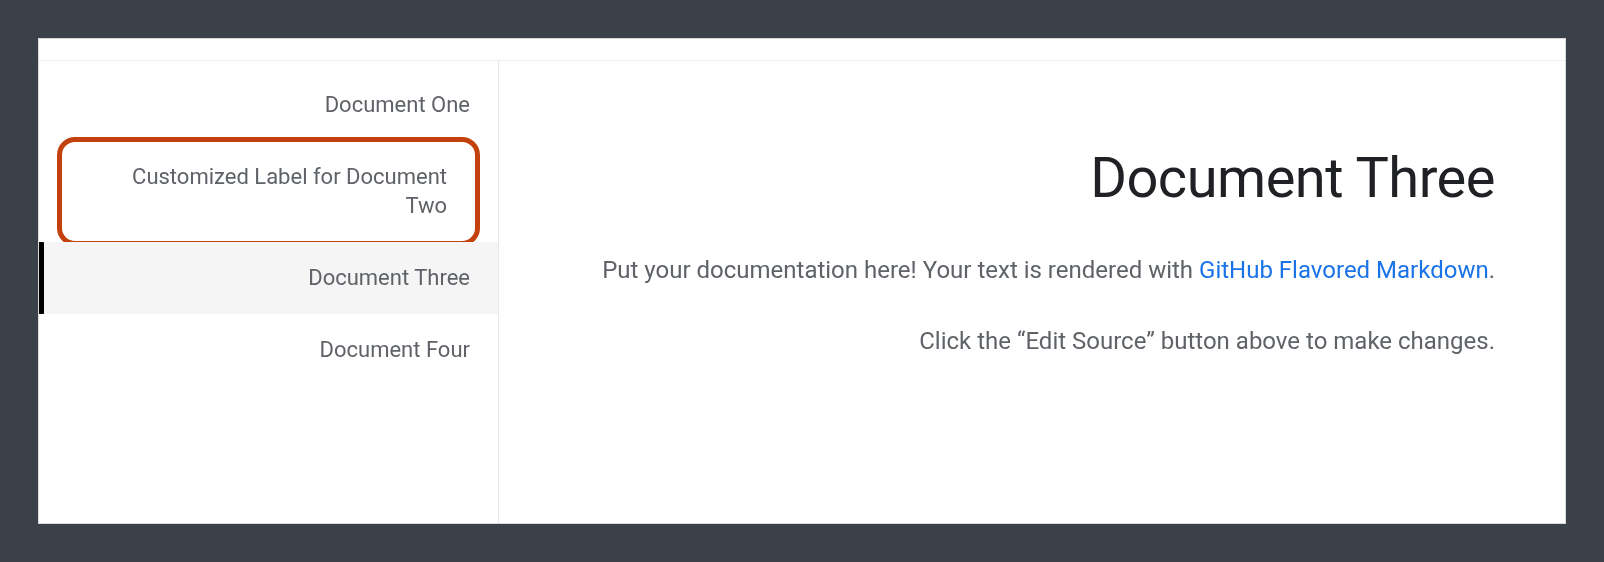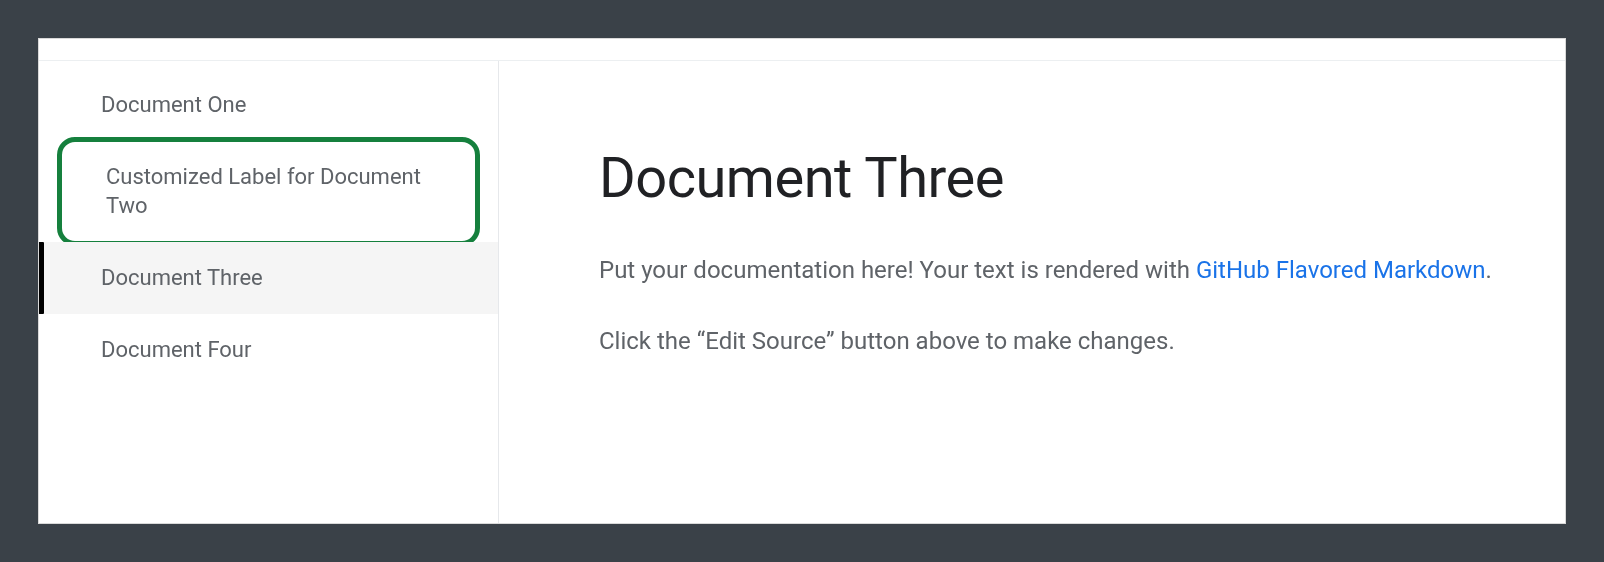--- a/index.html
+++ b/index.html
@@ -20,20 +20,21 @@
     }
     .topbar {
       height: 22px;
       border-bottom: 1px solid #eceff1;
       background: #fff;
     }
     .body {
       flex: 1;
       display: flex;
       overflow: hidden;
+      text-align: right;
     }
     .sidebar {
       width: 460px;
       border-right: 1px solid #e6e8eb;
       padding-top: 8px;
       position: relative;
     }
     .nav-item {
       padding: 21px 28px 21px 62px;
       color: #5f6368;
@@ -49,21 +50,21 @@
       content: "";
       position: absolute;
       left: -5px;
       top: 0;
       bottom: 0;
       width: 10px;
       background: #000;
       border-radius: 1px;
     }
     .highlight-box {
-      border: 5px solid #15803d;
+      border: 5px solid #c2410c;
       border-radius: 18px;
       margin: -4px 18px -4px 18px;
       padding: 20px 28px 20px 44px;
     }
     .content {
       flex: 1;
       padding: 84px 70px 40px 100px;
       color: #3c4043;
     }
     .content h1 {

